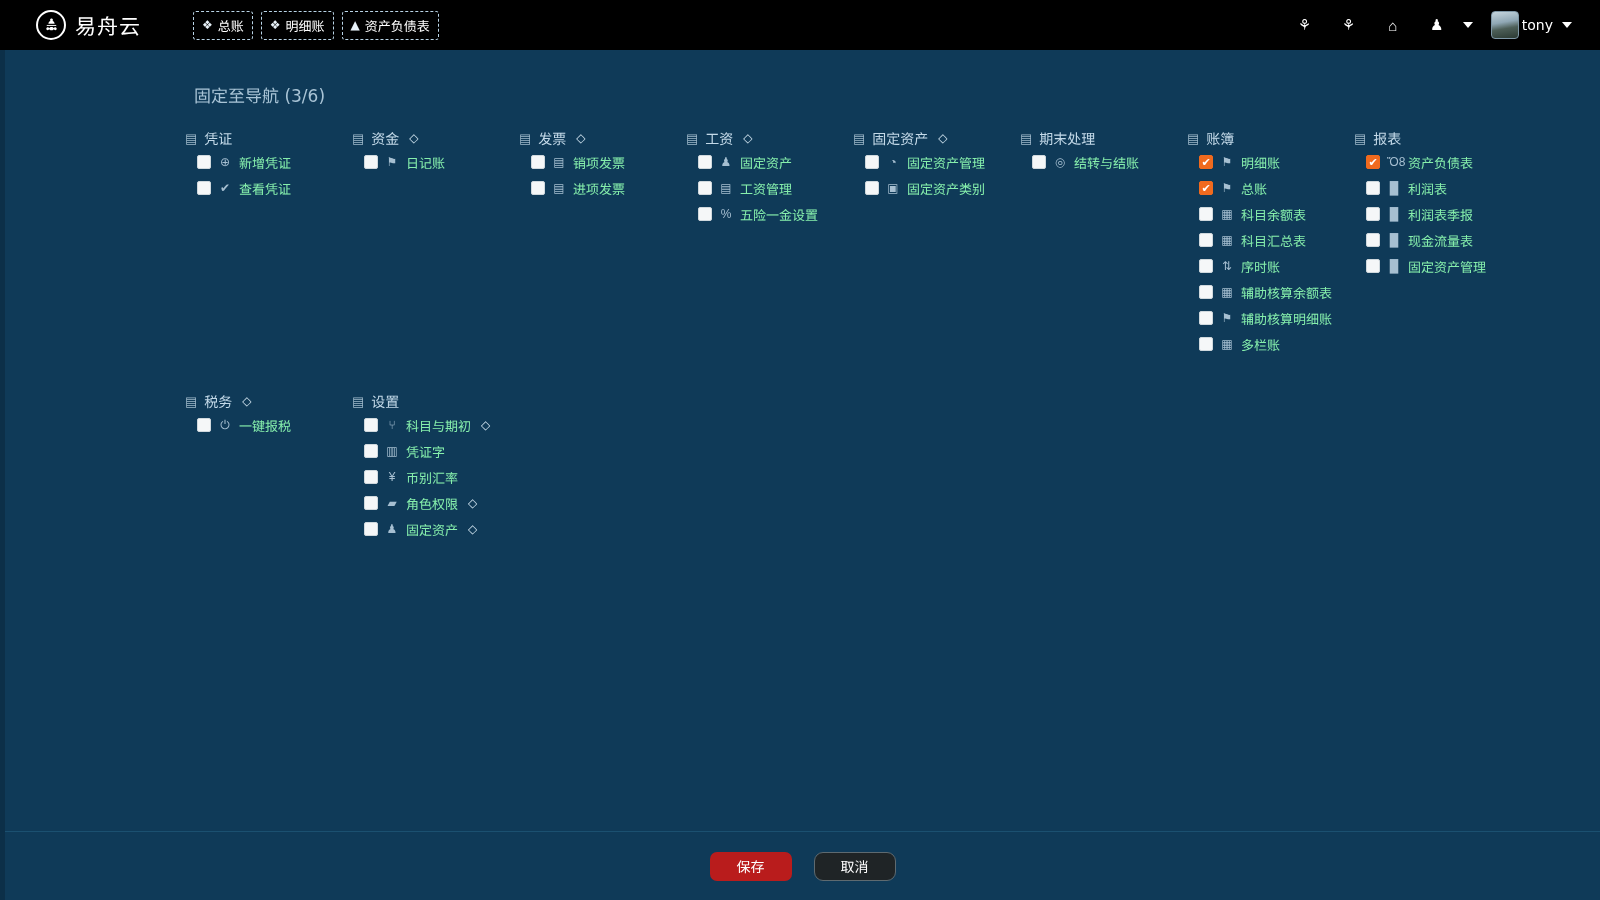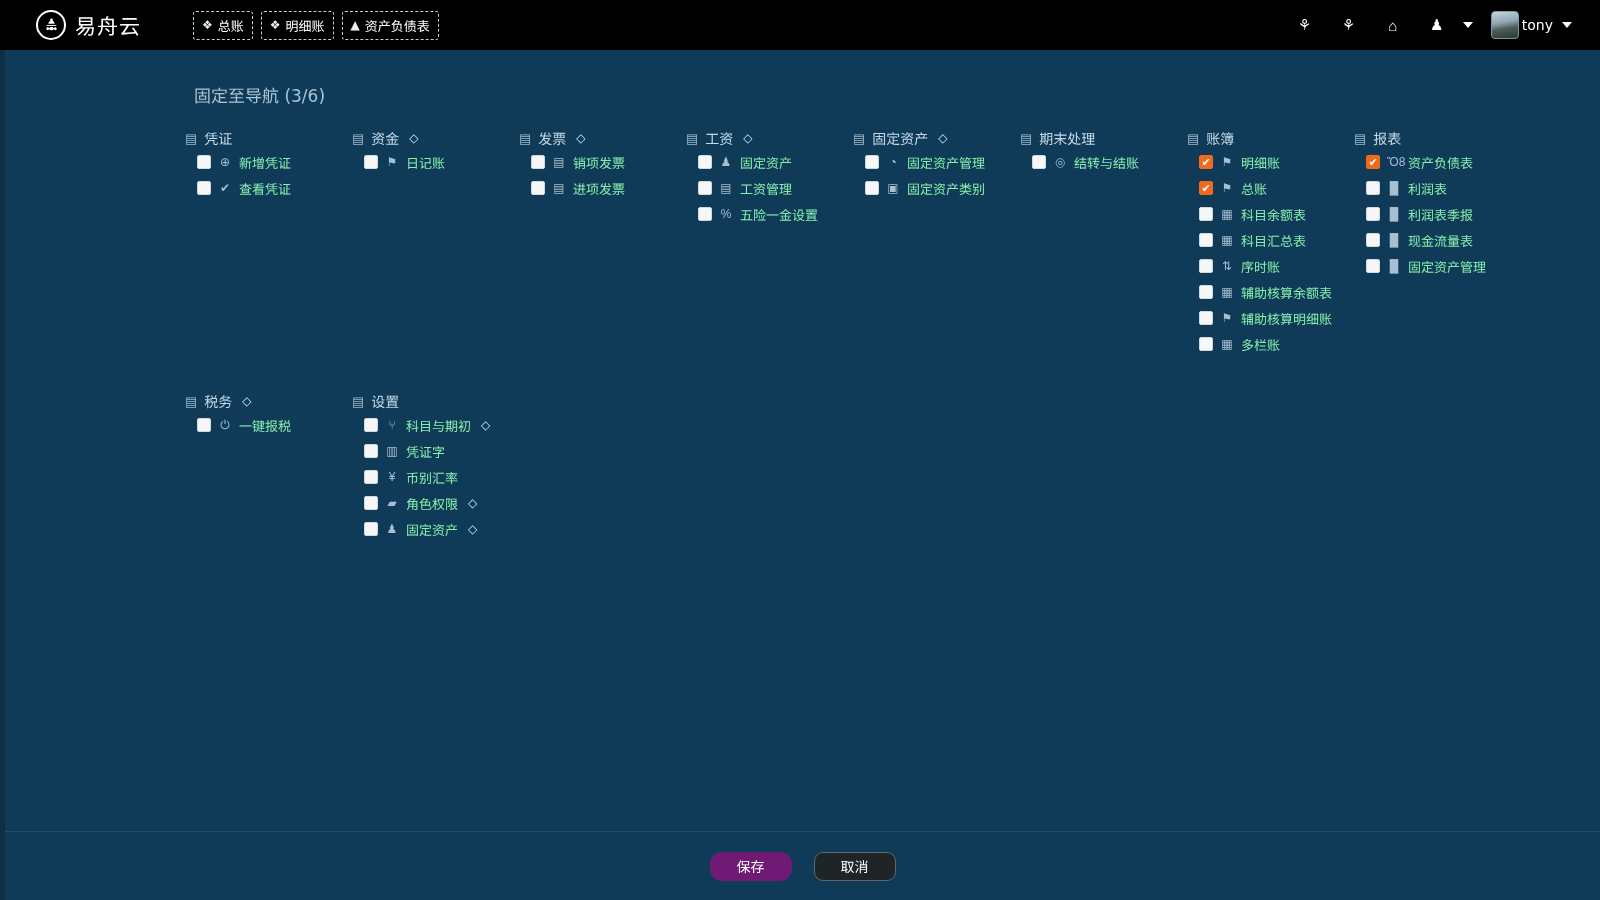--- a/index.html
+++ b/index.html
@@ -117,22 +117,22 @@
   
   #footer-sep {
     position: absolute; left: 5px; top: 831px; width: 1595px; height: 1px;
     background: #1b5070;
   }
   #footer {
     position: absolute; left: 5px; top: 832px; width: 1595px; height: 68px;
     display: flex; align-items: center; justify-content: center; gap: 22px;
   }
   #save-button {
-    width: 82px; height: 29px; border: none; border-radius: 12px;
-    background: #701a75; color: #ffffff; font-size: 14px; cursor: pointer;
+    width: 82px; height: 29px; border: none; border-radius: 7px;
+    background: #b91c1c; color: #ffffff; font-size: 14px; cursor: pointer;
     font-family: "DejaVu Sans", sans-serif;
   }
   #cancel-button {
     width: 82px; height: 29px; border-radius: 9px;
     background: #1f2426; color: #ffffff; font-size: 14px; cursor: pointer;
     border: 1px solid #5e6a70;
     font-family: "DejaVu Sans", sans-serif;
   }
 </style>
 </head>

